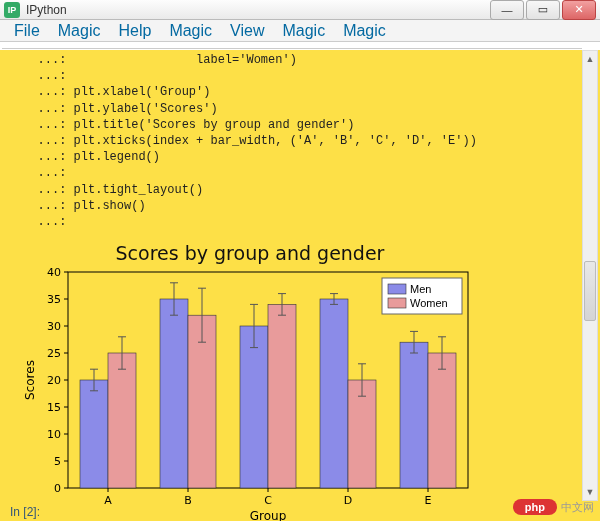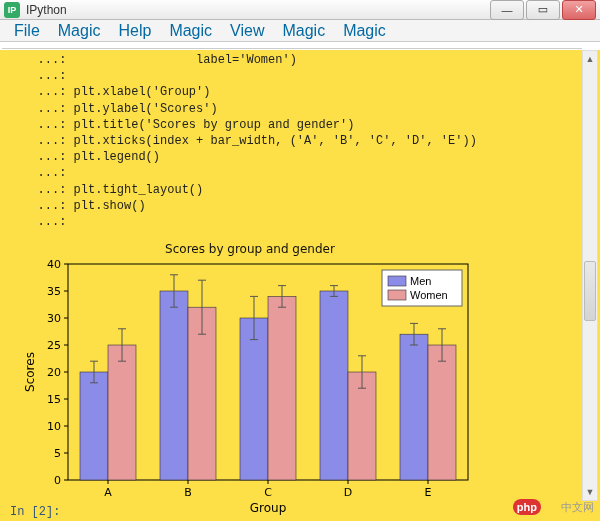--- a/index.html
+++ b/index.html
@@ -19,37 +19,37 @@
   .content { position:absolute; top:50px; bottom:0; left:0; right:0; background:#fde047; overflow:hidden; }
   .scrollbar-v { position:absolute; right:2px; top:50px; bottom:20px; width:16px; background:#f0f0f0; border:1px solid #ddd; }
   .scroll-thumb { position:absolute; left:1px; right:1px; top:210px; height:60px; background:linear-gradient(#e8e8e8,#d4d4d4); border:1px solid #bbb; border-radius:2px;}
   .scroll-arrow-up, .scroll-arrow-down { position:absolute; left:0; right:0; height:16px; display:flex; align-items:center; justify-content:center; font-size:9px; color:#666;}
   .scroll-arrow-up{top:0;} .scroll-arrow-down{bottom:0;}
 
   .code { font-family: "Consolas","Courier New",monospace; font-size:12px; color:#222; padding: 2px 10px 8px 16px; line-height:1.35; white-space:pre; }
 
   
   .chart-wrap { margin: 4px 0 0 20px; width:460px; }
-  .chart-title { text-align:center; font-family:"DejaVu Sans","Segoe UI",sans-serif; font-size:12px; color:#111; margin-bottom:2px; }
+  .chart-title { text-align:center; font-family:"DejaVu Sans","Segoe UI",sans-serif; font-size:19px; color:#111; margin-bottom:2px; }
   .plot { position:relative; width:460px; height:260px; }
   .plot svg { display:block; }
   .tick { stroke:#000; stroke-width:1; }
   .ticklabel { font-size:11px; fill:#000; font-family:"DejaVu Sans","Segoe UI",sans-serif;}
   .axlabel { font-size:12px; fill:#000; font-family:"DejaVu Sans","Segoe UI",sans-serif;}
   .bar-men { fill:#8b8be8; stroke:#333; stroke-width:0.6;}
   .bar-women { fill:#e89b9b; stroke:#333; stroke-width:0.6;}
   .err { stroke:#555; stroke-width:1;}
   .legend-box { fill:#fff; stroke:#666; stroke-width:1;}
   .legend-text { font-size:11px; fill:#000; }
 
-  .prompt-line { position:absolute; bottom:2px; left:10px; font-family:Liberation Mono, monospace; font-size:12px; color:#357;}
+  .prompt-line { position:absolute; bottom:2px; left:10px; font-family:Liberation Sans, sans-serif; font-size:12px; color:#357;}
   
   .watermark { position:absolute; right:6px; bottom:6px; display:flex; align-items:center; gap:4px; font-size:11px; color:#fff;}
-  .wm-pill { background:#d33; border-radius:10px; padding:2px 4px; font-weight:bold;}
-  .wm-text { color:#999;margin-left:16px;}
+  .wm-pill { background:#d33; border-radius:10px; padding:2px 12px; font-weight:bold;}
+  .wm-text { color:#999;}
   .top-border { position:absolute; top:48px; left:2px; right:18px; height:1px; background:#ccc;}
 </style>
 </head>
 <body>
 
 <div class="titlebar">
   <div class="titlebar-icon">IP</div>
   <div class="titlebar-title">IPython</div>
   <div class="win-btns">
     <div class="win-btn">—</div>

